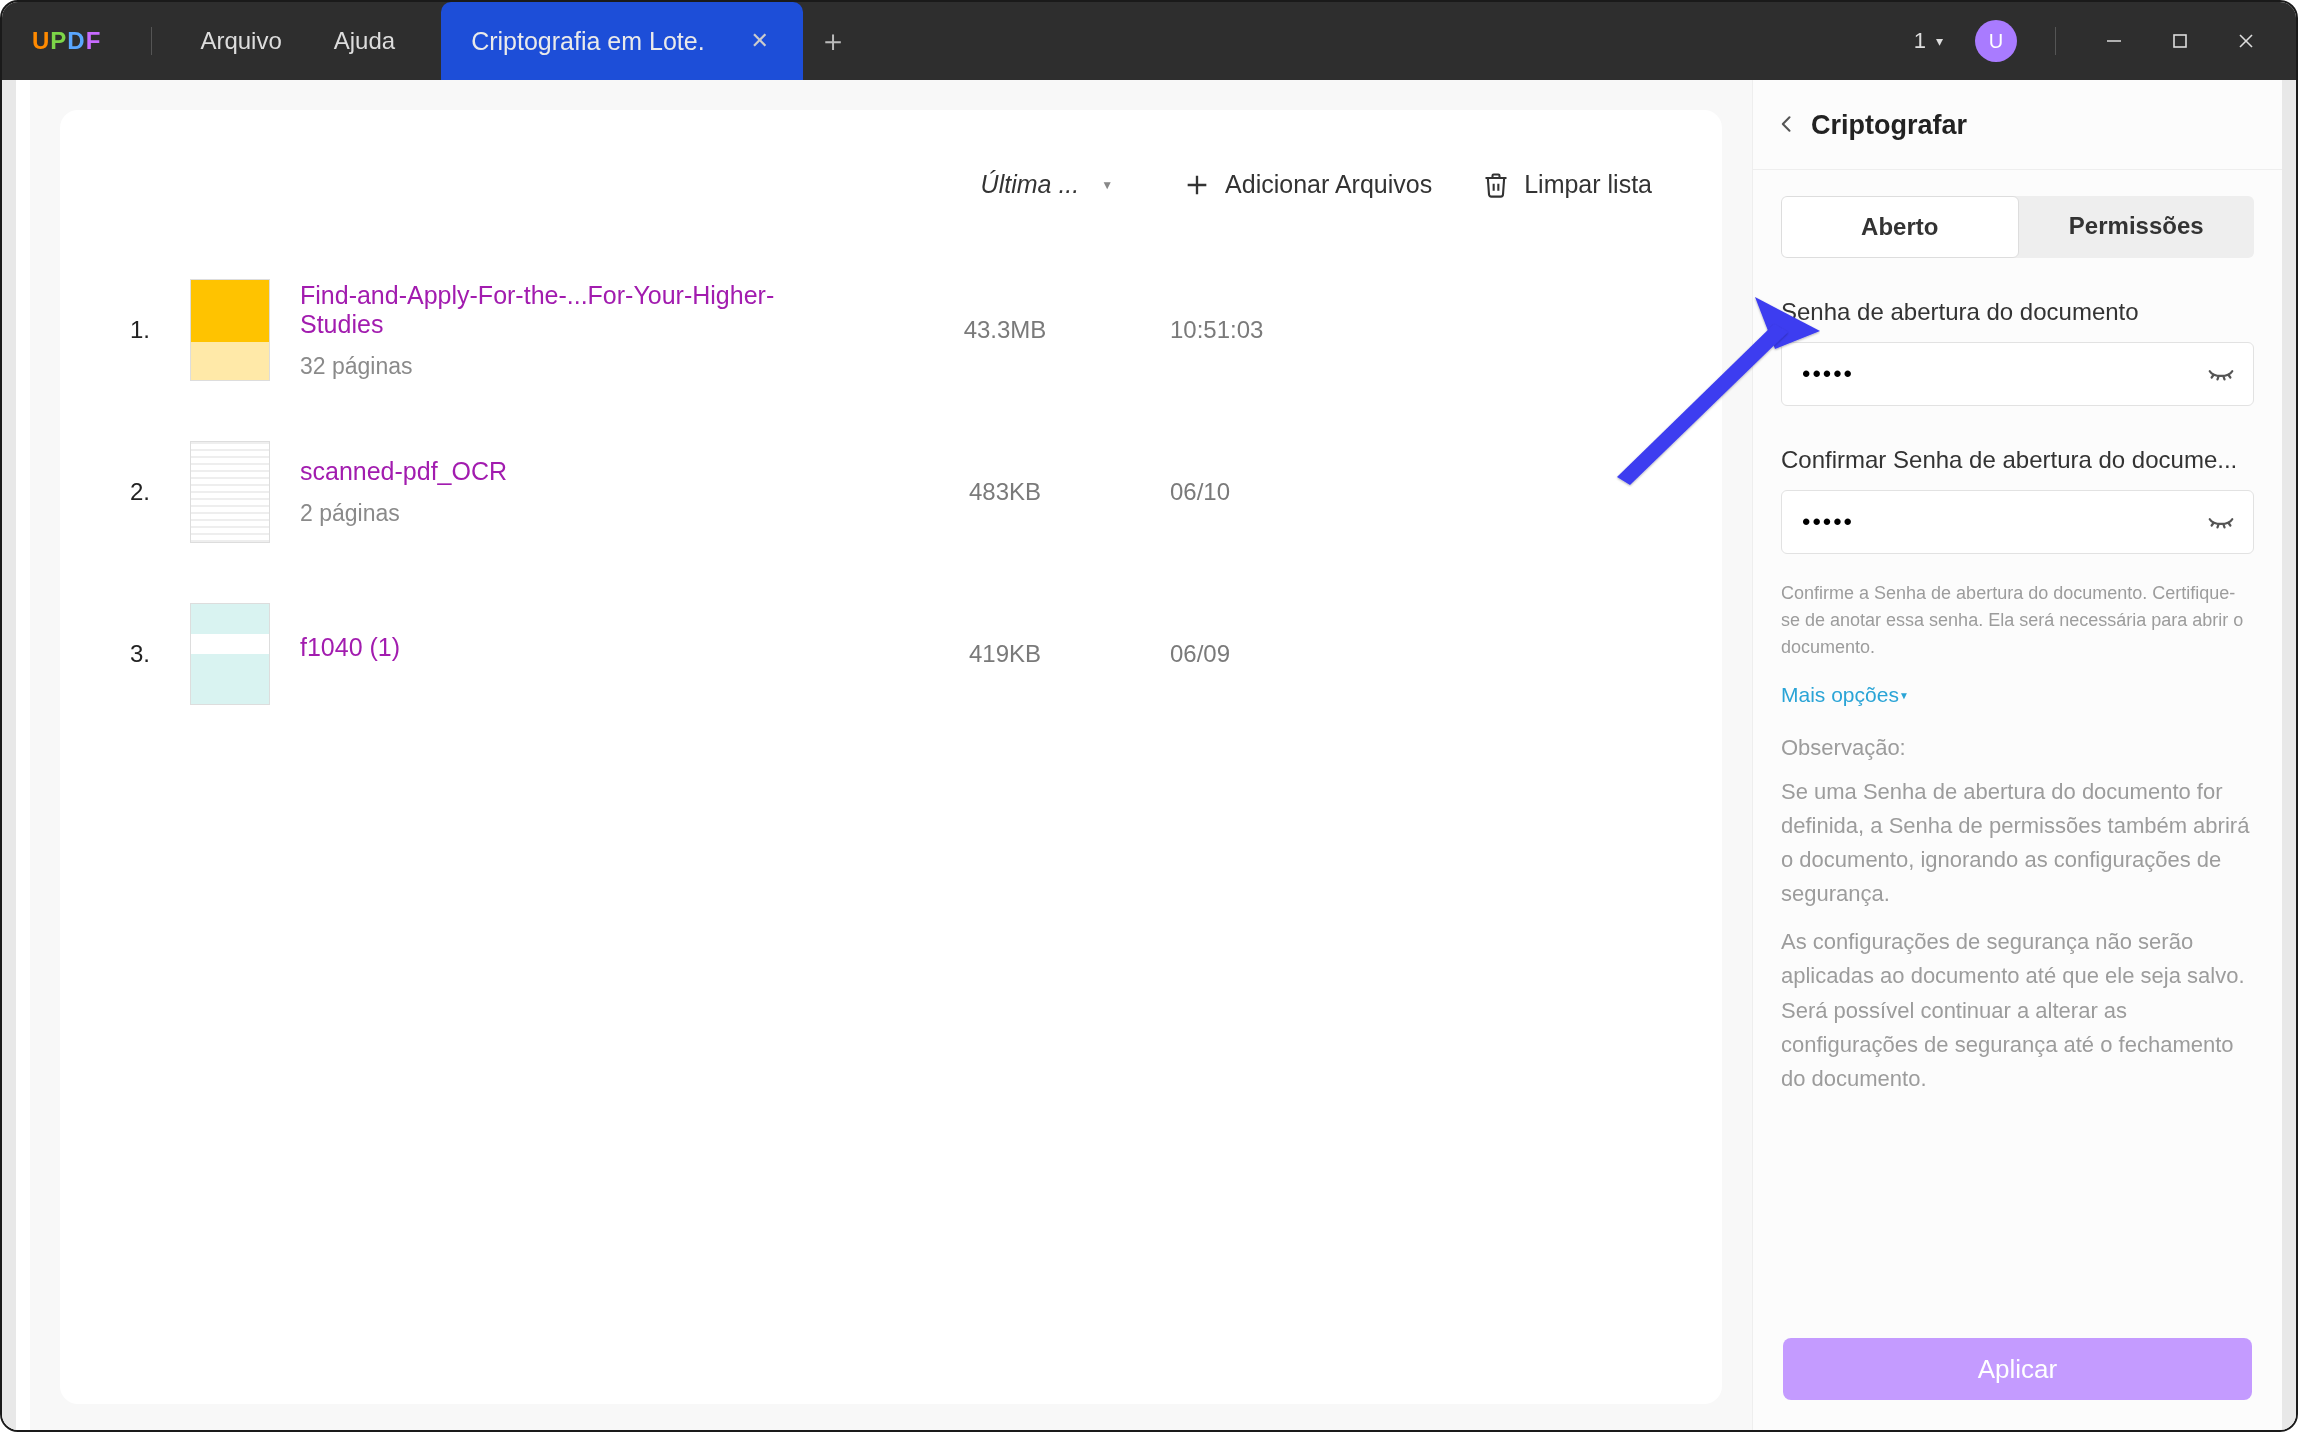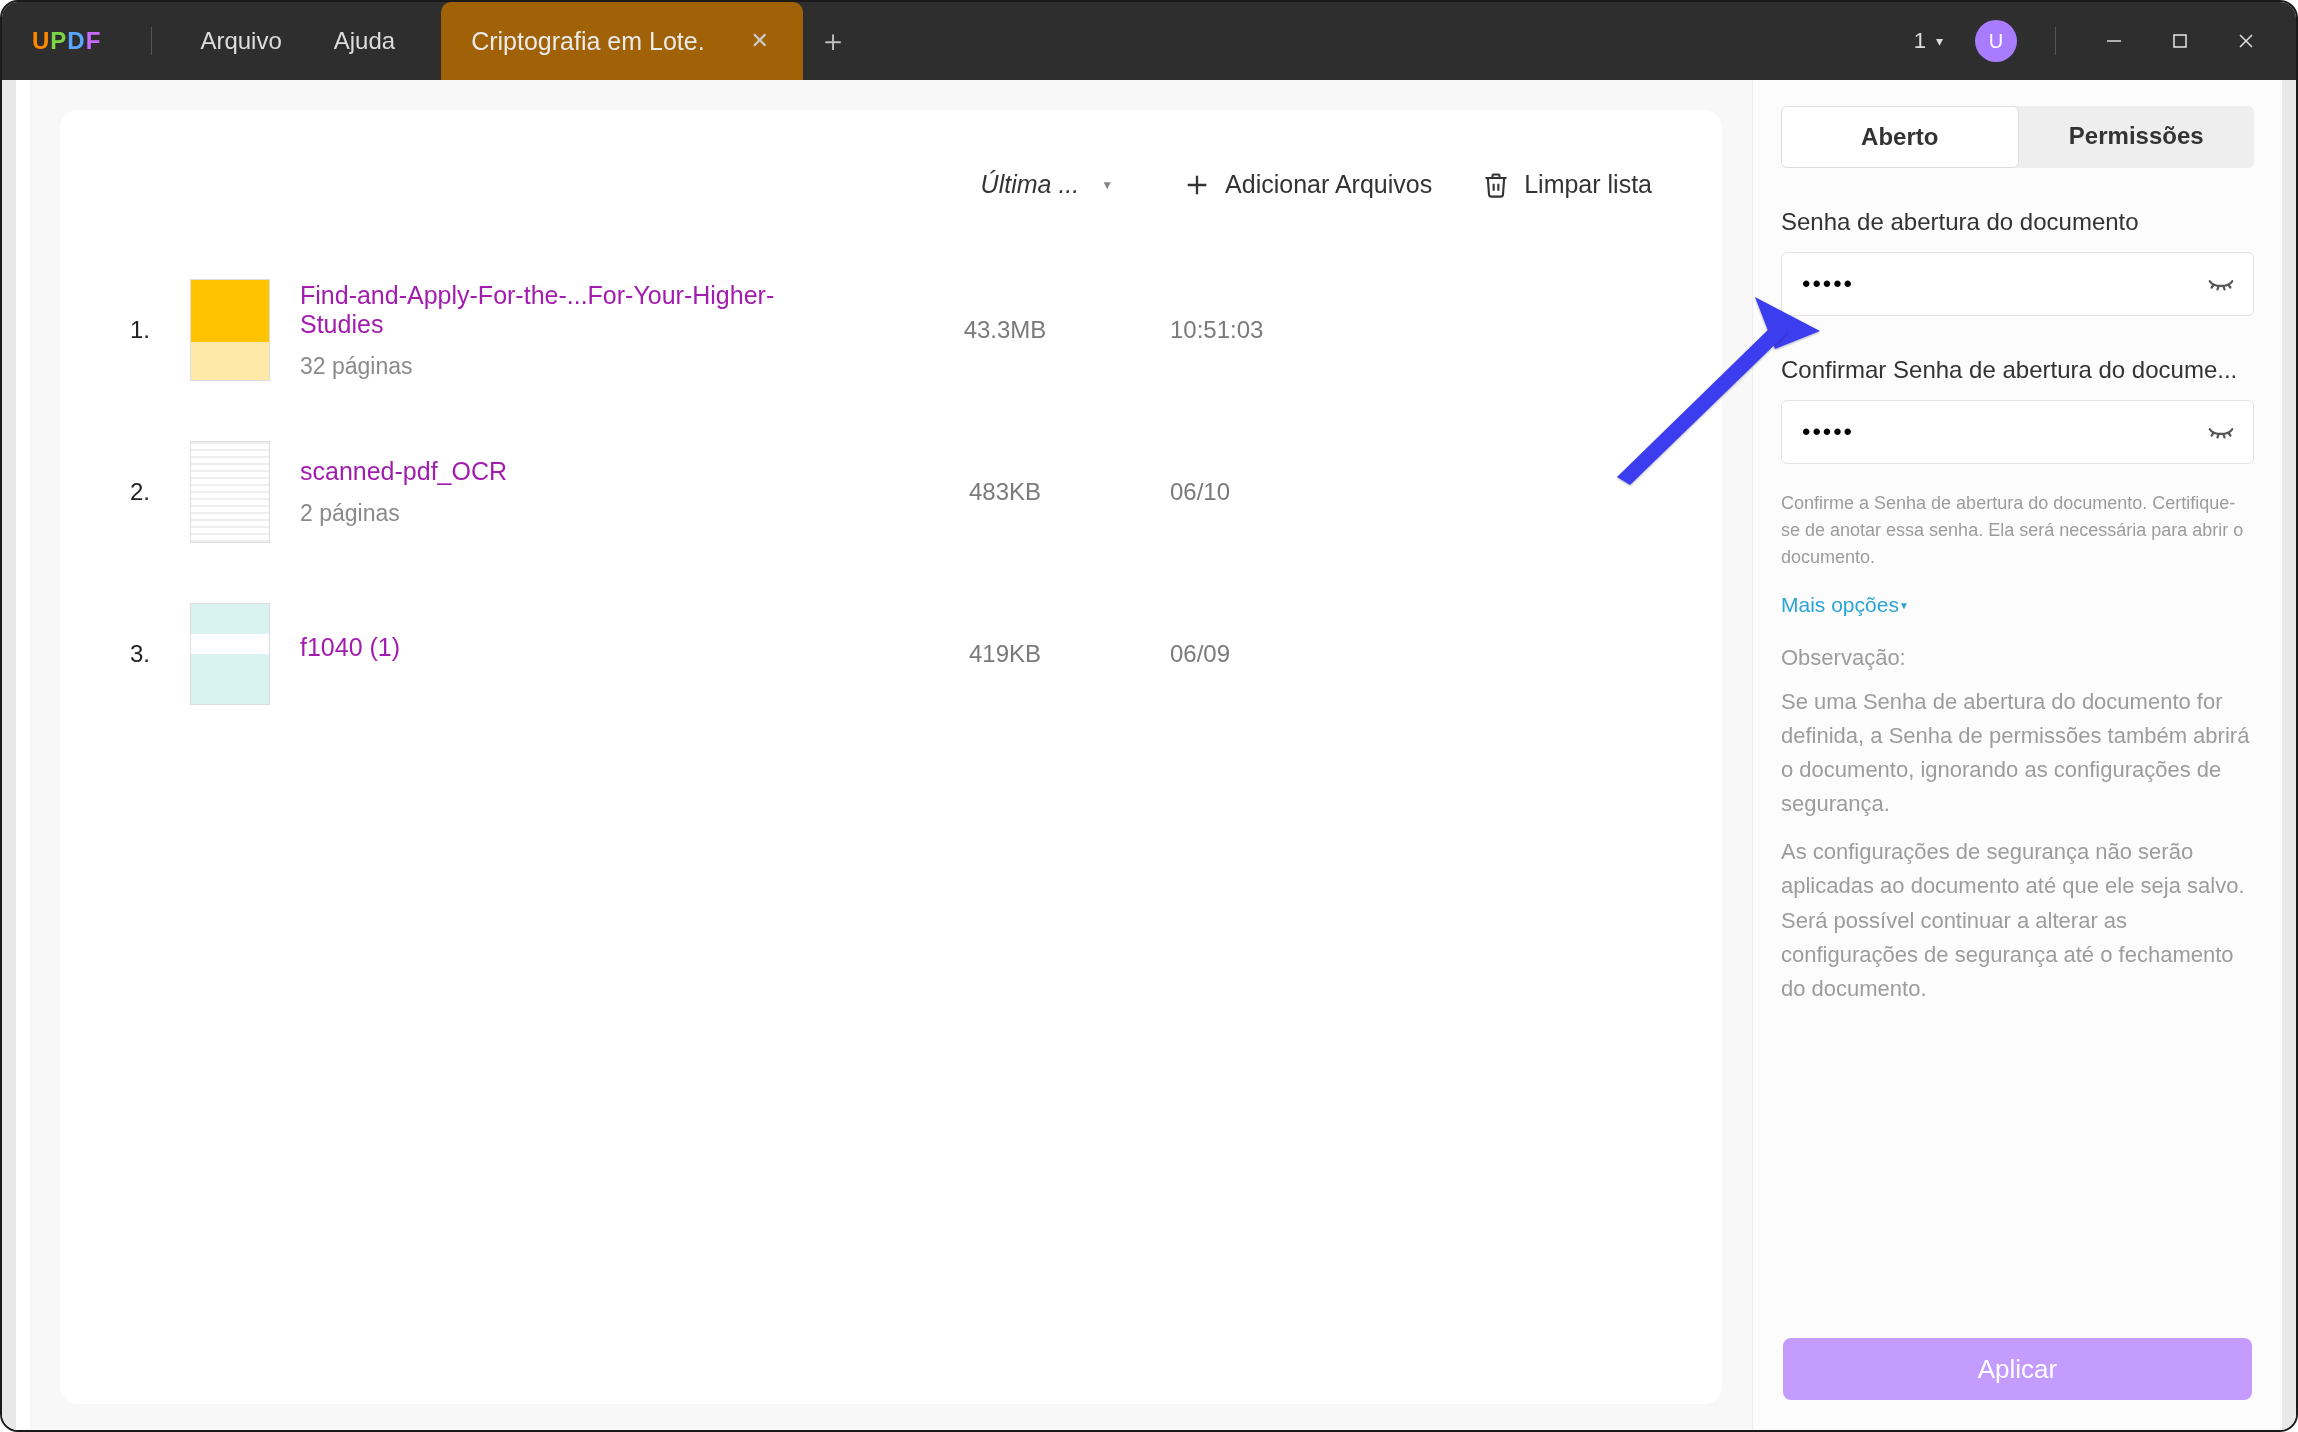--- a/index.html
+++ b/index.html
@@ -8,21 +8,21 @@
 
   
   .titlebar { height: 78px; background: #2e2e2e; display: flex; align-items: center; color: #ddd; font-size: 24px; }
   .logo { margin: 0 28px 0 30px; font-weight: 800; font-size: 24px; letter-spacing: 1px; display: flex; }
   .logo .u { color: #ff8a00; }
   .logo .p { color: #7dd648; }
   .logo .d { color: #5aa7ff; }
   .logo .f { color: #c86bff; }
   .tb-sep { width: 1px; height: 28px; background: #555; margin: 0 22px; }
   .menu { padding: 0 26px; cursor: pointer; }
-  .tab { height: 78px; background: #a16207; display: flex; align-items: center; padding: 0 30px; gap: 42px; margin-left: 20px; border-radius: 10px 10px 0 0; }
+  .tab { height: 78px; background: #1d4ed8; display: flex; align-items: center; padding: 0 30px; gap: 42px; margin-left: 20px; border-radius: 10px 10px 0 0; }
   .tab-label { color: #eaeaea; font-size: 25px; }
   .tab-close { color: #ccc; font-size: 22px; cursor: pointer; padding: 4px; }
   .newtab { width: 60px; text-align: center; color: #bbb; font-size: 30px; cursor: pointer; font-weight: 300; }
   .tb-spacer { flex: 1; }
   .tb-right { display: flex; align-items: center; gap: 6px; padding-right: 20px; }
   .one-drop { display: flex; align-items: center; gap: 10px; padding: 6px 16px; color: #ddd; font-size: 22px; cursor: pointer; }
   .avatar { width: 42px; height: 42px; border-radius: 50%; background: #a97bff; color: #fff; display: flex; align-items: center; justify-content: center; font-size: 20px; margin: 0 10px; }
   .winbtn { width: 60px; height: 44px; display: flex; align-items: center; justify-content: center; color: #ddd; cursor: pointer; }
   .winbtn svg { width: 18px; height: 18px; }
 
@@ -196,20 +196,28 @@
               <div class="file-name">f1040 (1)</div>
             </div>
             <div class="file-size">419KB</div>
             <div class="file-time">06/09</div>
           </div>
         </div>
       </div>
     </div>
 
     <div class="panel">
+      <div class="panel-head">
+        <span class="back">
+          <svg width="20" height="20" viewBox="0 0 24 24">
+              <polyline points="15 4 7 12 15 20" fill="none" stroke="#555" stroke-width="2.5" stroke-linecap="round" stroke-linejoin="round"></polyline>
+            </svg>
+        </span>
+        <span class="panel-title">Criptografar</span>
+      </div>
       <div class="panel-body">
         <div class="seg">
           <div class="seg-btn active">Aberto</div>
           <div class="seg-btn">Permissões</div>
         </div>
 
         <div class="field-label">Senha de abertura do documento</div>
         <div class="pw-wrap">
           <input class="pw" type="password" value="•••••" style="">
           <span class="eye">

